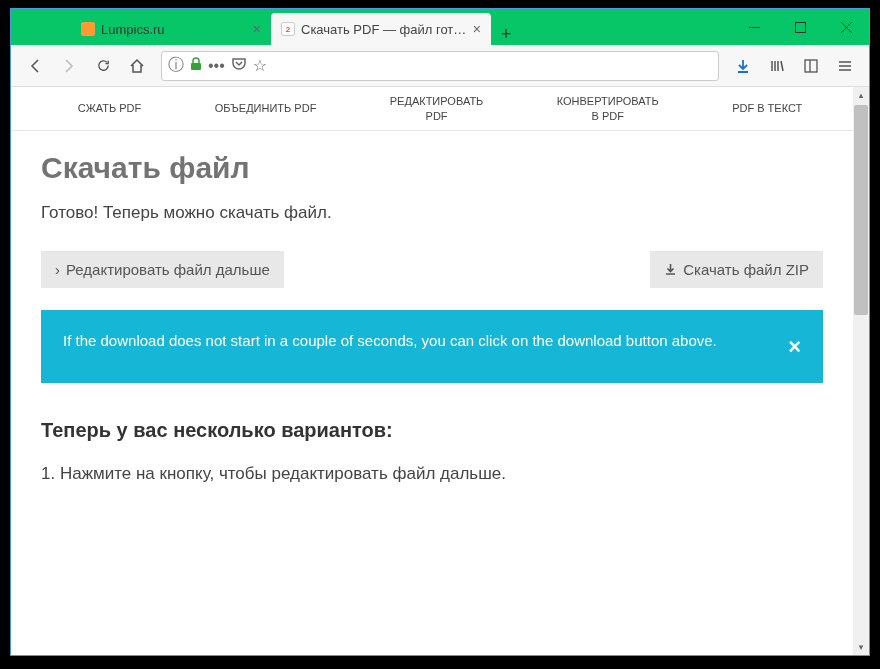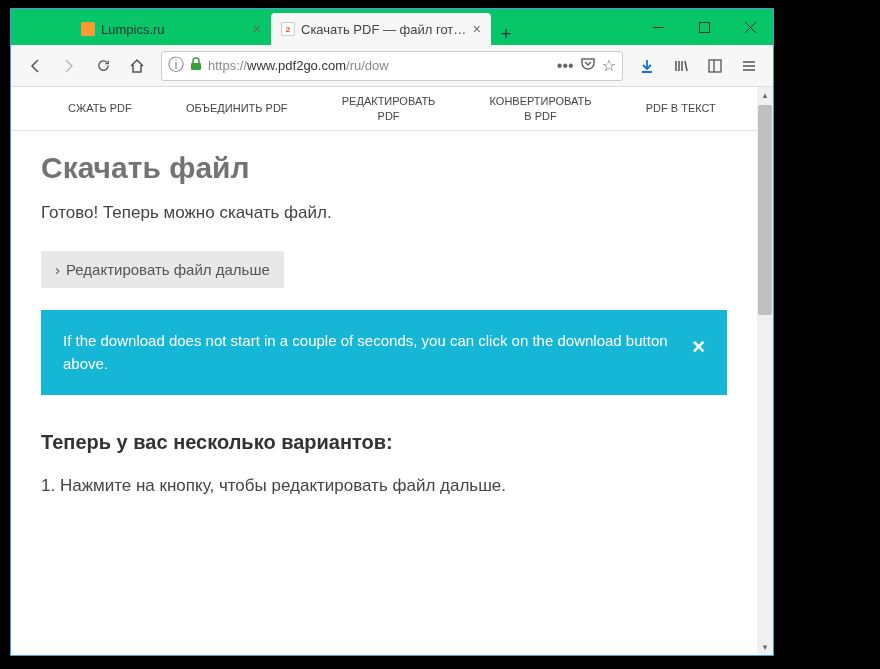--- a/index.html
+++ b/index.html
@@ -1,17 +1,17 @@
 <!DOCTYPE html>
 <html><head>
 <meta charset="utf-8">
 <style>
 * { margin: 0; padding: 0; box-sizing: border-box; font-family: Arial, sans-serif; }
 body { width: 880px; height: 669px; background: #000; overflow: hidden; }
-.window { width: 764px; height: 648px; margin: 8px 10px; background: #fff; border: 1px solid #4a9cd8; display: flex; flex-direction: column; }
+.window { width: 860px; height: 648px; margin: 8px 10px; background: #fff; border: 1px solid #4a9cd8; display: flex; flex-direction: column; }
 
 
 .titlebar { height: 36px; background: #06c668; display: flex; align-items: stretch; }
 .tabs-area { flex: 1; display: flex; align-items: flex-end; padding-left: 60px; }
 .tab { height: 32px; display: flex; align-items: center; padding: 0 10px; min-width: 200px; max-width: 220px; border-top-left-radius: 4px; border-top-right-radius: 4px; cursor: pointer; gap: 6px; font-size: 13px; color: #444; }
 .tab.inactive { background: transparent; color: #333; }
 .tab.active { background: #f7f7f7; }
 .tab-text { flex: 1; white-space: nowrap; overflow: hidden; text-overflow: ellipsis; }
 .tab-close { font-size: 14px; color: #666; cursor: pointer; }
 .tab-add { width: 30px; display: flex; align-items: center; justify-content: center; font-size: 18px; color: #333; cursor: pointer; }
@@ -123,21 +123,20 @@
         <svg width="16" height="16" viewBox="0 0 16 16">
           <path d="M2 8 L8 2 L14 8 M4 7 L4 14 L12 14 L12 7" fill="none" stroke="currentColor" stroke-width="1.5"></path>
         </svg>
       </div>
     <div class="urlbar">
       <span style="color:#777">ⓘ</span>
       <span class="lock"><svg width="12" height="14" viewBox="0 0 12 14">
             <rect x="1" y="6" width="10" height="7" rx="1" fill="#3a9f3a"></rect>
             <path d="M3 6 V4 a3 3 0 0 1 6 0 V6" fill="none" stroke="#3a9f3a" stroke-width="1.5"></path>
           </svg></span>
-      <span class="url-text"><span>https://</span><span class="host">www.pdf2go.com</span><span>/ru/dow</span></span>
       <div class="url-actions">
         <span>•••</span>
         <span><svg width="16" height="14" viewBox="0 0 16 14">
               <path d="M2 2 h12 v4 a6 6 0 0 1 -12 0 z M5 5 l3 3 l3 -3" fill="none" stroke="currentColor" stroke-width="1.5"></path>
             </svg></span>
         <span>☆</span>
       </div>
     </div>
     <div class="tb-btn" style="color:#1a6fd6">
         <svg width="16" height="16" viewBox="0 0 16 16">
@@ -178,20 +177,26 @@
     <div class="content">
       <div class="h1">Скачать файл</div>
       <div class="subtitle">Готово! Теперь можно скачать файл.</div>
 
 
       <div class="under-row">
         <div class="sec-btn">
           <span>›</span>
           <span>Редактировать файл дальше</span>
         </div>
+        <div class="sec-btn">
+          <svg width="13" height="13" viewBox="0 0 13 13">
+              <path d="M6.5 1 V8 M3.5 5.5 L6.5 8.5 L9.5 5.5 M2 11 H11" fill="none" stroke="#555" stroke-width="1.6"></path>
+            </svg>
+          <span>Скачать файл ZIP</span>
+        </div>
       </div>
 
       <div class="alert">
         <div class="alert-text">If the download does not start in a couple of seconds, you can click on the download button above.</div>
         <div class="alert-close">×</div>
       </div>
 
       <div class="h2">Теперь у вас несколько вариантов:</div>
       <div class="step">1. Нажмите на кнопку, чтобы редактировать файл дальше.</div>
     </div>

